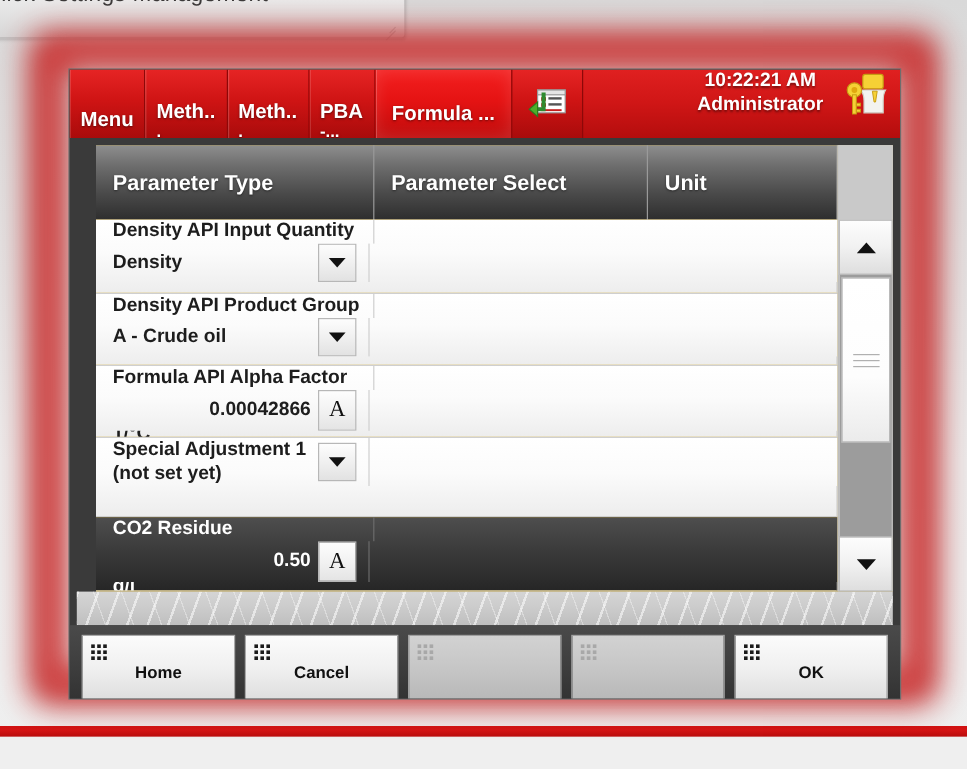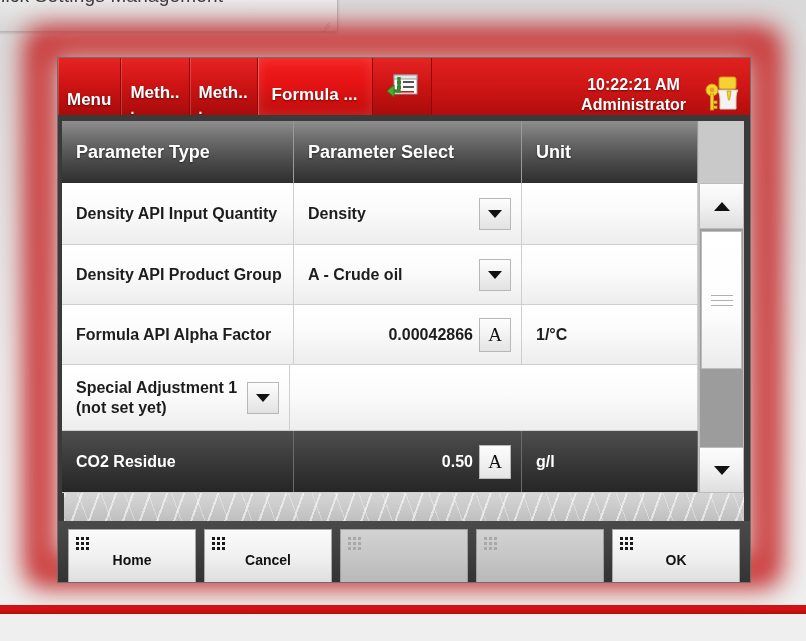--- a/index.html
+++ b/index.html
@@ -153,39 +153,39 @@
     display: flex;
     align-items: center;
     justify-content: center;
     background: linear-gradient(180deg,#e62424 0%,#cf1414 45%,#a90b0b 100%);
     border-right: 1px solid #8d0808;
     cursor: pointer;
   }
   #status-area {
     flex: 1;
     display: flex;
-    align-items: flex-end;
+    align-items: flex-start;
     justify-content: flex-end;
     padding-right: 8px;
     gap: 10px;
   }
   #clock-block {
     text-align: center;
     color: #fff;
     font-size: 16px;
     font-weight: bold;
     line-height: 20px;
     text-shadow: 0 1px 2px rgba(0,0,0,.45);
     padding-right: 6px;
   }
 
   
   #table-wrap {
     position: relative;
-    margin: 6px 6px 0 4px;
+    margin: 6px 6px 0 22px;
     height: 372px;
     background: #eab308;
     display: flex;
   }
   #table-main { flex: 1; display: flex; flex-direction: column; }
   #thead {
     display: flex;
     height: 62px;
     background: linear-gradient(180deg,#8e8e8e 0%,#6d6d6d 28%,#4a4a4a 65%,#2e2e2e 100%);
     color: #fff;
@@ -202,20 +202,21 @@
   }
   .col1 { width: 232px; }
   .col2 { width: 228px; }
   .col3 { flex: 1; }
 
   .trow {
     display: flex;
     border-bottom: 1px solid #cfcfcf;
     background: linear-gradient(180deg,#ffffff 0%,#fbfbfb 45%,#ededed 100%);
     box-sizing: border-box;
+    flex-direction: column;
   }
   .trow.sel {
     background: linear-gradient(180deg,#4e4e4e 0%,#3b3b3b 45%,#262626 100%);
     color: #fff;
   }
   .cell {
     box-sizing: border-box;
     display: flex;
     align-items: center;
     padding: 0 10px 0 14px;
@@ -405,20 +406,24 @@
       <span class="tl1">Menu</span>
       <span class="tl2"></span>
     </div>
     <div class="tab">
       <span class="tl1">Meth..</span>
       <span class="tl2">.</span>
     </div>
     <div class="tab">
       <span class="tl1">Meth..</span>
       <span class="tl2">.</span>
+    </div>
+    <div class="tab">
+      <span class="tl1">PBA</span>
+      <span class="tl2">-...</span>
     </div>
     <div class="tab active">
       <span class="tl1">Formula ...</span>
     </div>
 
     <div id="back-icon-tab">
       <svg width="34" height="30" viewBox="0 0 34 30">
         <rect x="9" y="3" width="23" height="19" fill="#ffffff" stroke="#9a9a9a" stroke-width="1"></rect>
         <rect x="9" y="3" width="23" height="4" fill="#e6e6e6" stroke="#9a9a9a" stroke-width="1"></rect>
         <rect x="12" y="9" width="4" height="3" fill="#c51d1d"></rect>

